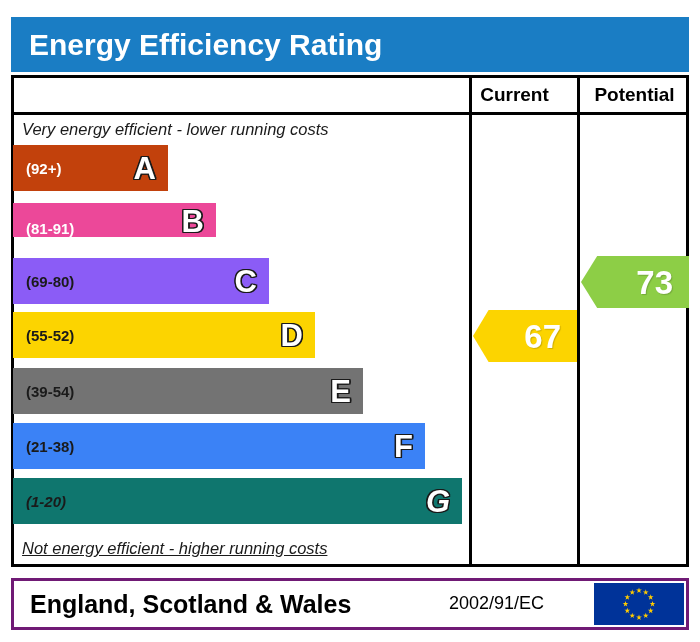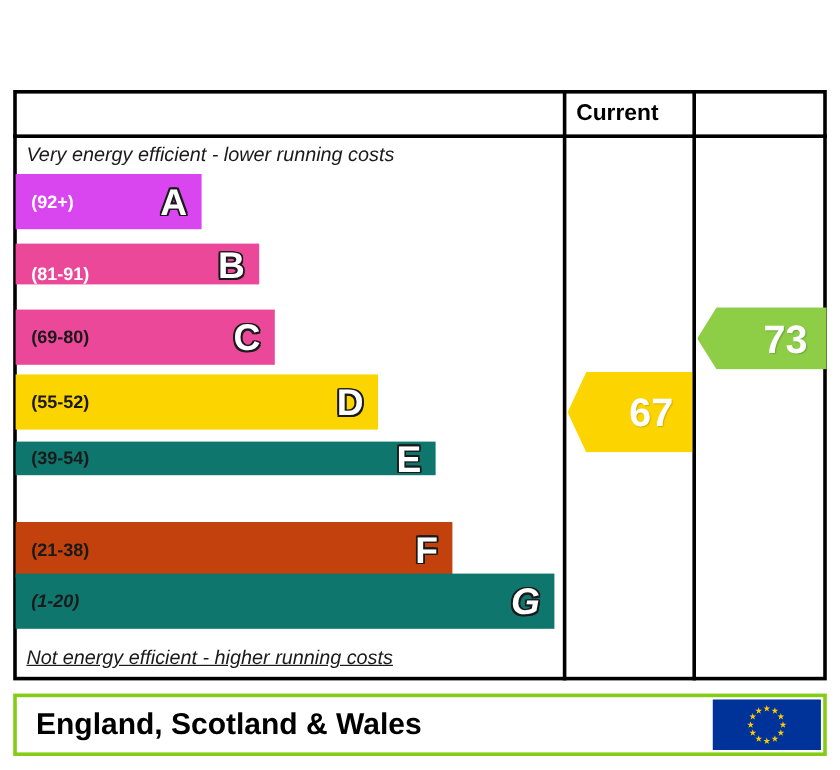--- a/index.html
+++ b/index.html
@@ -144,21 +144,21 @@
     text-shadow: 1px 1px 1px rgba(0,0,0,0.18);
   }
 
   
   .footer {
     position: absolute;
     left: 11px;
     top: 578px;
     width: 678px;
     height: 52px;
-    border: 3px solid #84cc16;
+    border: 3px solid #701a75;
     box-sizing: border-box;
     display: flex;
     align-items: center;
   }
   .footer-region {
     font-size: 25px;
     font-weight: bold;
     color: #000000;
     padding-left: 16px;
     white-space: nowrap;
@@ -185,73 +185,78 @@
     height: 42px;
     background: #003399;
   }
   .eu-flag svg { display: block; }
 </style>
 </head>
 <body>
 
 <div id="epc">
 
+  <div class="banner">
+    <span class="banner-title">Energy Efficiency Rating</span>
+  </div>
 
   <div class="frame"></div>
   <div class="hdr-rule"></div>
   <div class="vdiv current"></div>
   <div class="vdiv potential"></div>
 
   <div class="col-head current">Current</div>
+  <div class="col-head potential">Potential</div>
 
   <div class="caption top">Very energy efficient - lower running costs</div>
   <div class="caption bottom">Not energy efficient - higher running costs</div>
 
   <div id="bars-layer">
-      <div class="bar" style="top: 145px; height: 46px; width: 155px; background: #d946ef;">
+      <div class="bar" style="top: 145px; height: 46px; width: 155px; background: #c2410c;">
         <span class="range light">(92+)</span>
         <span class="letter">A</span>
       </div>
       <div class="bar" style="top: 203px; height: 34px; width: 203px; background: #ec4899; align-items: flex-end;">
         <span class="range light">(81-91)</span>
         <span class="letter">B</span>
       </div>
-      <div class="bar" style="top: 258px; height: 46px; width: 216px; background: #ec4899;">
+      <div class="bar" style="top: 258px; height: 46px; width: 256px; background: #8b5cf6;">
         <span class="range dark">(69-80)</span>
         <span class="letter">C</span>
       </div>
       <div class="bar" style="top: 312px; height: 46px; width: 302px; background: rgb(252, 212, 0);">
         <span class="range dark">(55-52)</span>
         <span class="letter">D</span>
       </div>
-      <div class="bar" style="top: 368px; height: 28px; width: 350px; background: #0f766e;">
+      <div class="bar" style="top: 368px; height: 46px; width: 350px; background: #737373;">
         <span class="range dark">(39-54)</span>
         <span class="letter">E</span>
       </div>
-      <div class="bar" style="top: 423px; height: 46px; width: 364px; background: #c2410c; margin-top: 12px;">
+      <div class="bar" style="top: 423px; height: 46px; width: 412px; background: #3b82f6;">
         <span class="range dark">(21-38)</span>
         <span class="letter">F</span>
       </div>
       <div class="bar" style="top: 478px; height: 46px; width: 449px; background: #0f766e; font-style: italic;">
         <span class="range dark">(1-20)</span>
         <span class="letter">G</span>
       </div>
     </div>
 
-  <div id="current-arrow" class="arrow" style="left: 473px; width: 104px; top: 310px; height: 67px; background: rgb(252, 212, 0);">
+  <div id="current-arrow" class="arrow" style="left: 473px; width: 104px; top: 310px; height: 52px; background: rgb(252, 212, 0);">
     <span class="val">67</span>
   </div>
   <div id="potential-arrow" class="arrow" style="left: 581px; width: 108px; top: 256px; height: 52px; background: rgb(141, 206, 70);">
     <span class="val">73</span>
   </div>
 
   <div class="footer">
     <span class="footer-region">England, Scotland &amp; Wales</span>
   </div>
   <div class="footer-directive">
+    <span>2002/91/EC</span>
   </div>
   <div class="eu-flag">
     <svg width="90" height="42" viewBox="0 0 90 42" aria-hidden="true">
       <rect x="0" y="0" width="90" height="42" fill="#003399"></rect>
       <g fill="#ffcc00" id="eu-stars">
           <path d="M45.00,4.50L45.67,6.57L47.85,6.57L46.09,7.85L46.76,9.93L45.00,8.65L43.24,9.93L43.91,7.85L42.15,6.57L44.33,6.57Z"></path>
           <path d="M51.75,6.31L52.42,8.38L54.60,8.38L52.84,9.66L53.51,11.74L51.75,10.45L49.99,11.74L50.66,9.66L48.90,8.38L51.08,8.38Z"></path>
           <path d="M56.69,11.25L57.36,13.32L59.54,13.32L57.78,14.60L58.45,16.68L56.69,15.40L54.93,16.68L55.60,14.60L53.84,13.32L56.02,13.32Z"></path>
           <path d="M58.50,18.00L59.17,20.07L61.35,20.07L59.59,21.35L60.26,23.43L58.50,22.15L56.74,23.43L57.41,21.35L55.65,20.07L57.83,20.07Z"></path>
           <path d="M56.69,24.75L57.36,26.82L59.54,26.82L57.78,28.10L58.45,30.18L56.69,28.90L54.93,30.18L55.60,28.10L53.84,26.82L56.02,26.82Z"></path>

